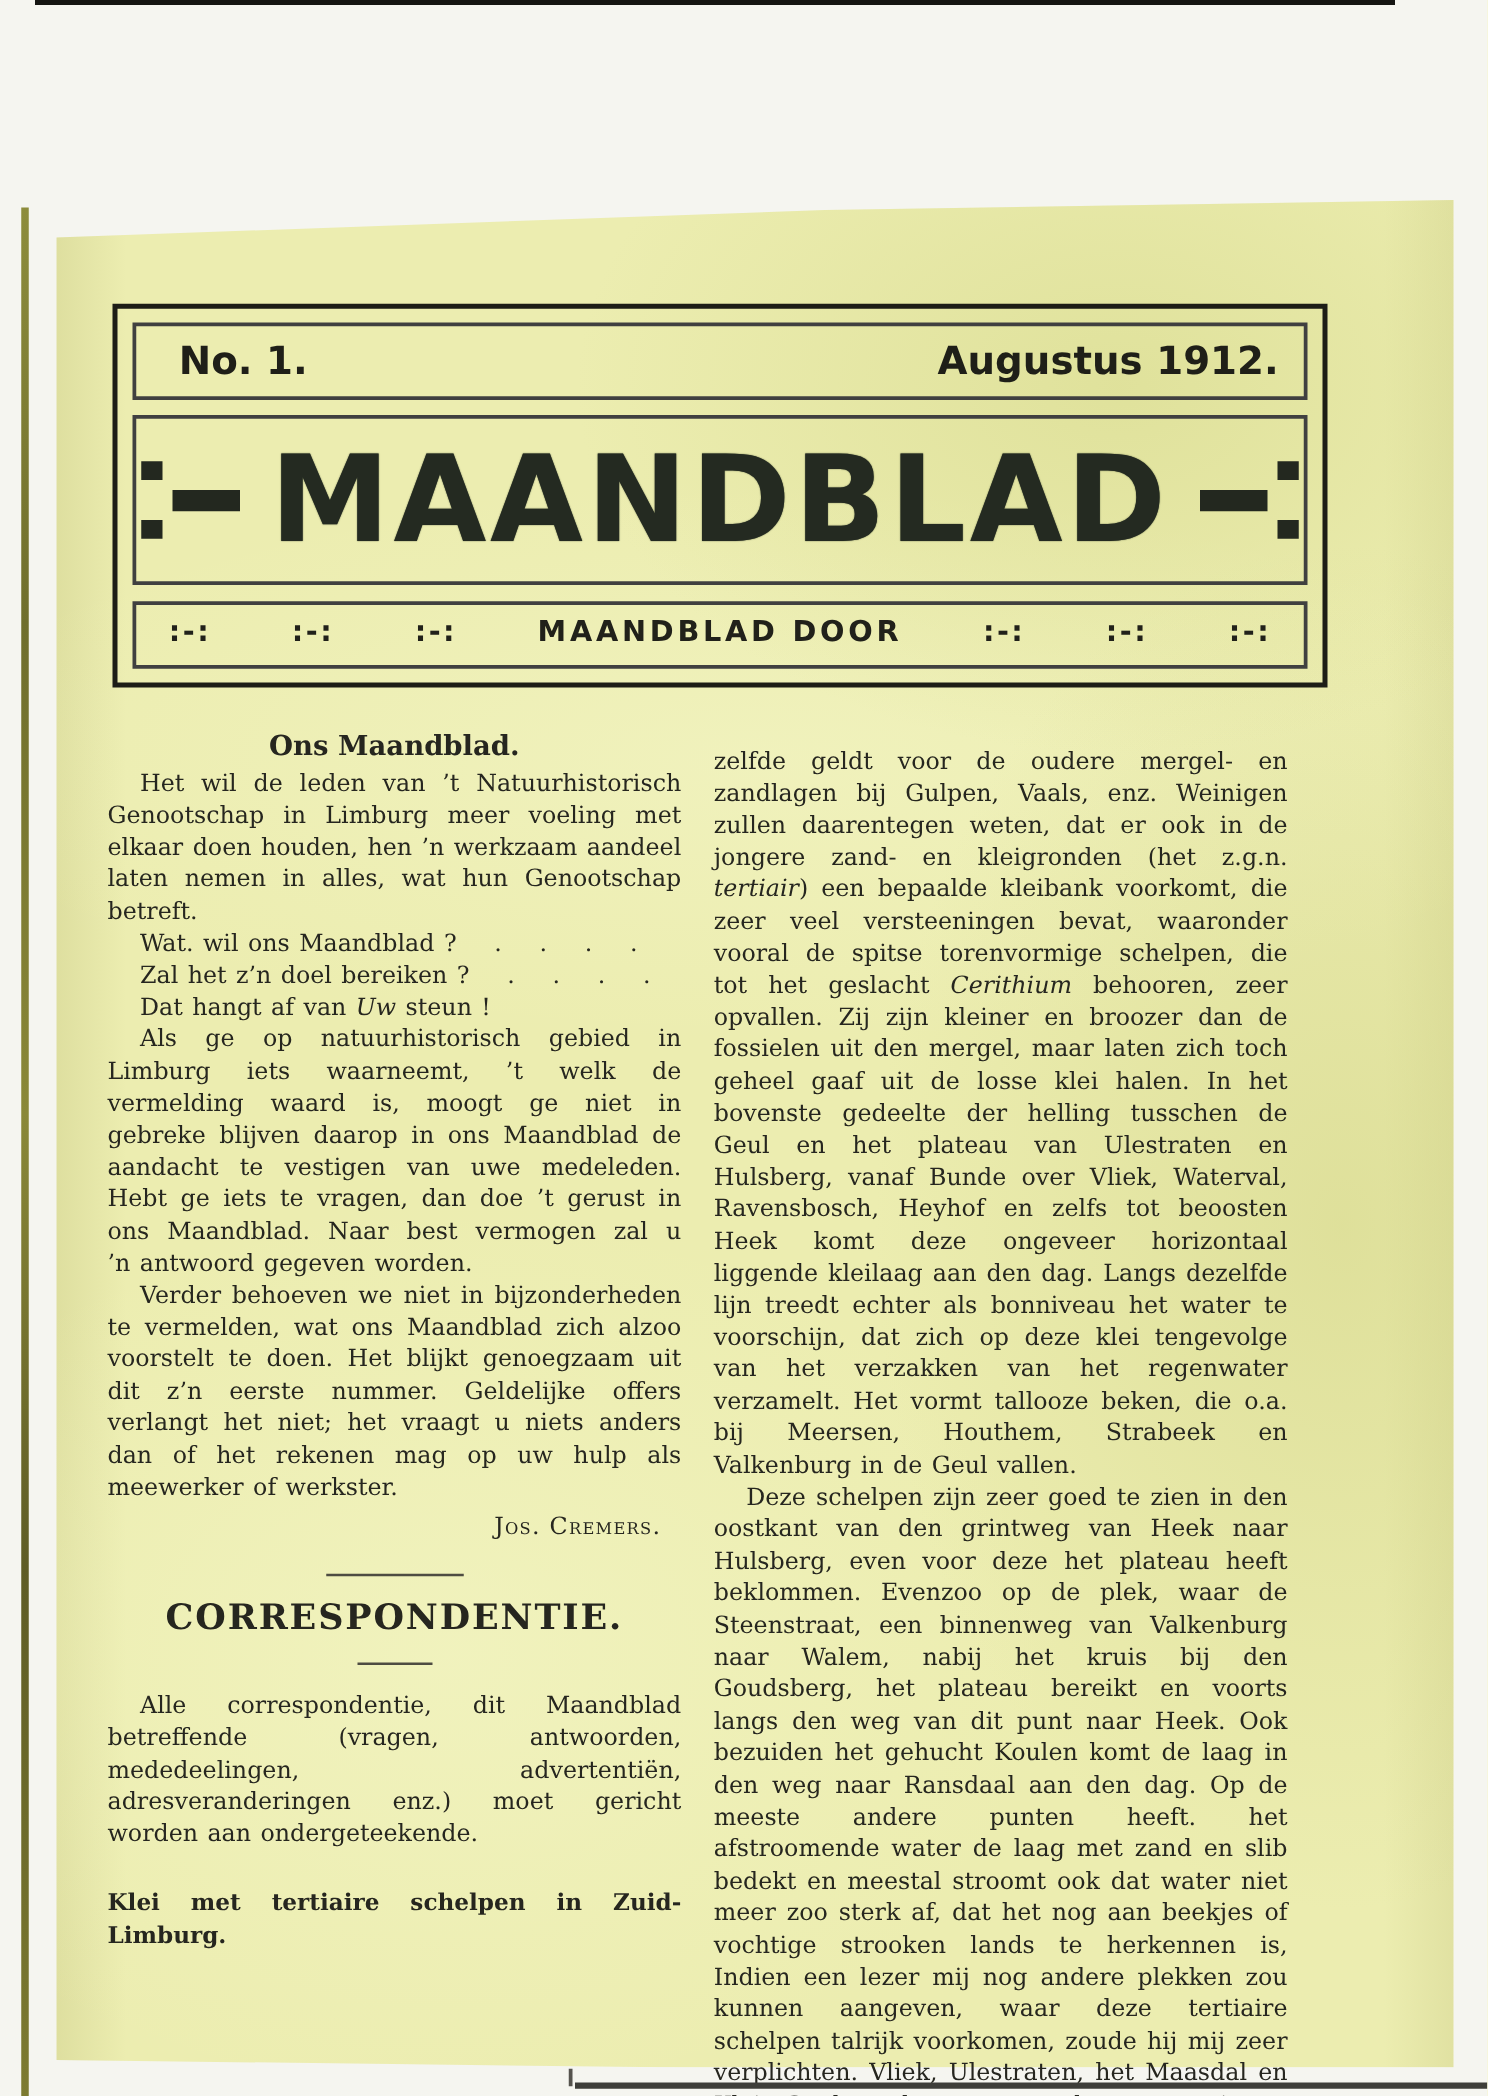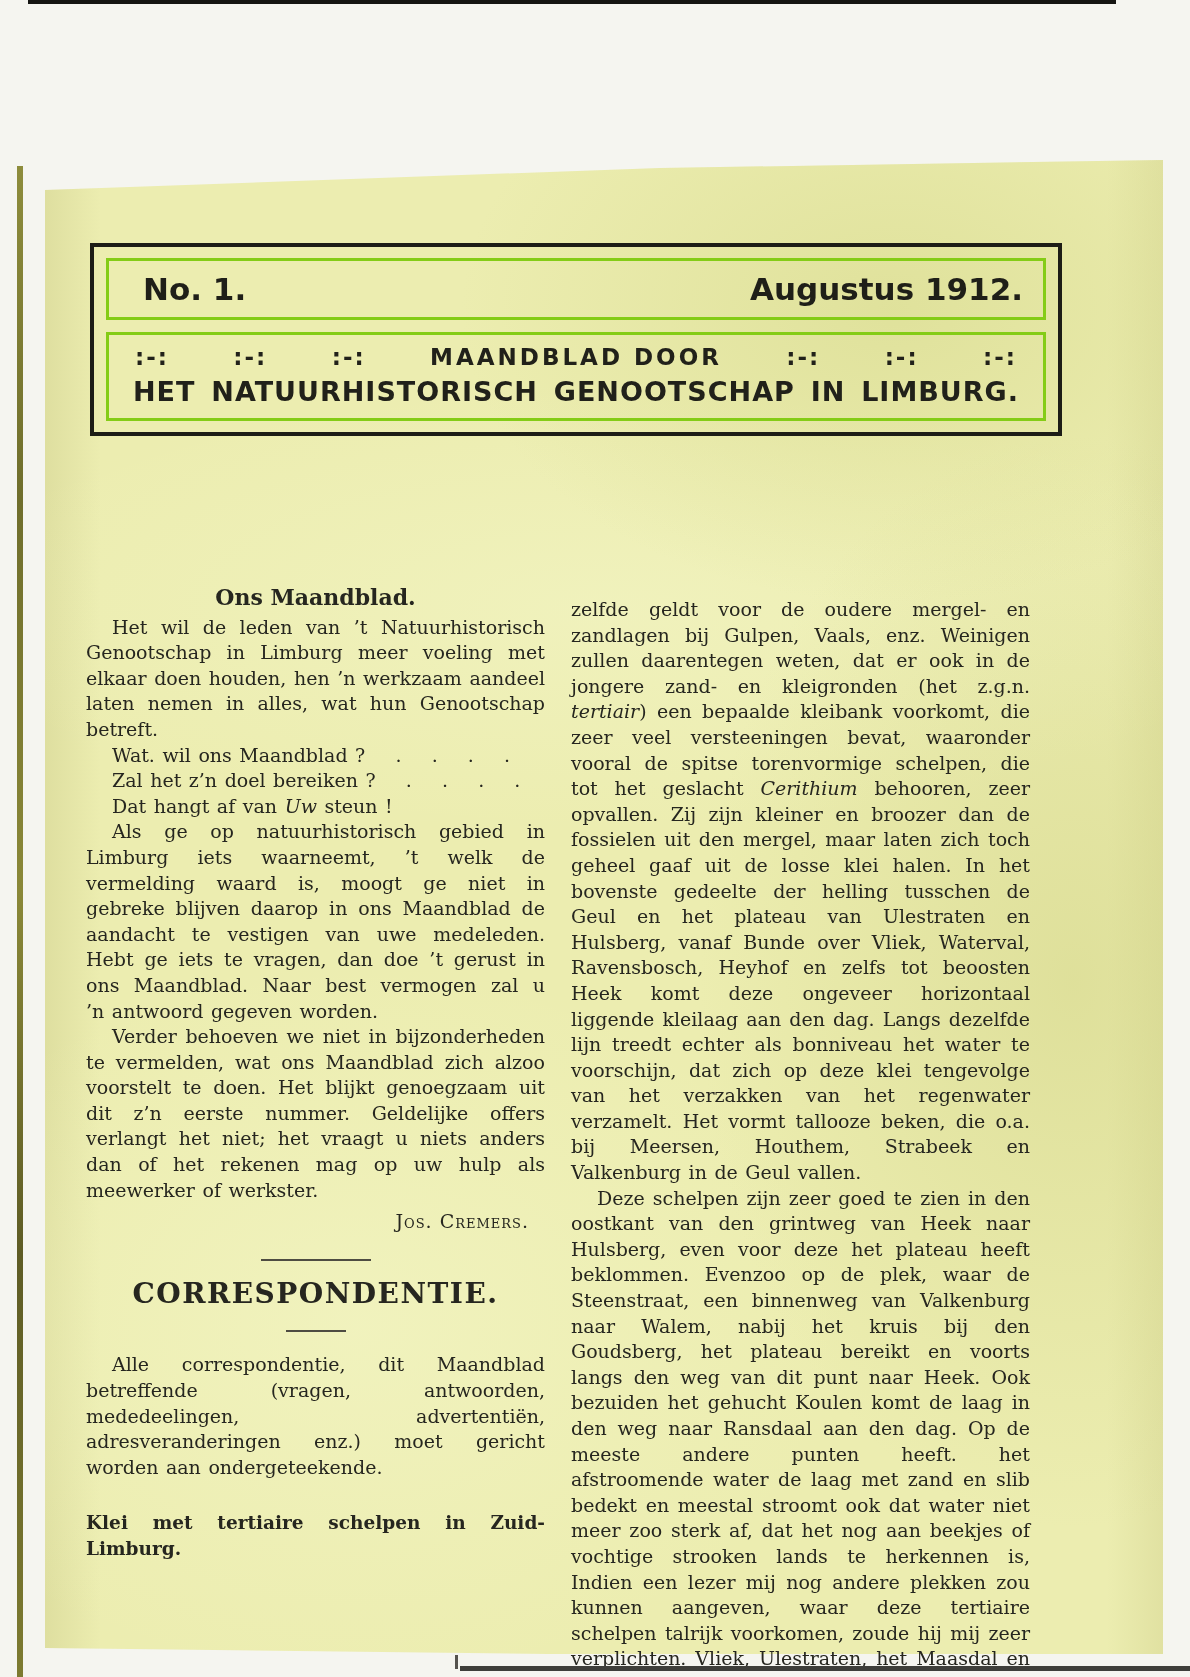--- a/index.html
+++ b/index.html
@@ -16,21 +16,21 @@
       background-color:#ecedb0;
       background-image:
         radial-gradient(ellipse 620px 420px at 76% 10%, rgba(213,216,138,.55), transparent 70%),
         radial-gradient(ellipse 520px 760px at 92% 55%, rgba(206,208,128,.45), transparent 72%),
         radial-gradient(ellipse 700px 520px at 28% 78%, rgba(243,245,196,.65), transparent 70%),
         radial-gradient(ellipse 900px 300px at 50% 30%, rgba(244,246,200,.5), transparent 75%),
         linear-gradient(90deg, rgba(186,186,116,.28), transparent 5%, transparent 95%, rgba(198,198,128,.3));
       clip-path:polygon(0 30px,55% 8px,100% 0,100% 100%,45% 100%,0 calc(100% - 6px));}
   
   .masthead{position:absolute;left:90px;top:243px;width:940px;border:4px solid #1d1d16;padding:11px 12px;}
-  .mh-box{border:3px solid #84cc16;}
+  .mh-box{border:3px solid #404040;}
   .mh-issue{height:56px;display:flex;justify-content:space-between;align-items:center;
       padding:0 20px 0 34px;margin-bottom:12px;
       font-family:"DejaVu Sans","Liberation Sans",sans-serif;font-weight:700;font-size:31px;color:#1f1f18;}
   .mh-title{height:130px;display:flex;align-items:center;justify-content:center;margin-bottom:13px;}
   .title{font-family:"DejaVu Sans","Liberation Sans",sans-serif;font-weight:700;font-size:96px;
       letter-spacing:3px;margin:0 16px;color:#242a21;text-shadow:0 0 1px rgba(25,35,22,.9);}
   .orn{display:flex;align-items:center;}
   .orn-colon{display:inline-flex;flex-direction:column;gap:32px;}
   .sq{display:block;width:17px;height:15px;background:#23281f;}
   .orn-dash{display:inline-block;width:54px;height:17px;background:#23281f;margin:0 8px;}
@@ -64,31 +64,47 @@
 <div class="stage">
   <div class="top-line"></div>
   <div class="left-streak"></div>
   <div class="paper"></div>
 
   <div class="masthead">
     <div class="mh-box mh-issue">
       <span>No. 1.</span>
       <span>Augustus 1912.</span>
     </div>
+    <div class="mh-box mh-title">
+      <span class="orn">
+        <span class="orn-colon">
+            <i class="sq"></i>
+            <i class="sq"></i>
+          </span>
+          <span class="orn-dash"></span>
+      </span>
+      <h1 class="title">MAANDBLAD</h1>
+      <span class="orn">
+        <span class="orn-dash"></span>
+          <span class="orn-colon">
+            <i class="sq"></i>
+            <i class="sq"></i>
+          </span>
+      </span>
+    </div>
     <div class="mh-box mh-pub">
       <div class="pub-line1">
         <span class="orn-txt">:-:</span>
         <span class="orn-txt">:-:</span>
         <span class="orn-txt">:-:</span>
         <span class="pub-door">MAANDBLAD DOOR</span>
         <span class="orn-txt">:-:</span>
         <span class="orn-txt">:-:</span>
         <span class="orn-txt">:-:</span>
       </div>
-      <div class="pub-line2">HET NATUURHISTORISCH GENOOTSCHAP IN LIMBURG.</div>
     </div>
   </div>
 
   <div class="columns">
     <div class="col col-left" id="col-left">
         <div class="col-heading">Ons Maandblad.</div>
         <p class="body-para">Het wil de leden van ’t&nbsp;Natuurhistorisch Genootschap in Limburg meer voeling met elkaar doen houden, hen ’n werkzaam aandeel laten nemen in alles, wat hun Genootschap betreft.</p>
         <p class="body-para">Wat. wil ons Maandblad ?&nbsp;&nbsp;&nbsp;&nbsp;.&nbsp;&nbsp;&nbsp;&nbsp;.&nbsp;&nbsp;&nbsp;&nbsp;.&nbsp;&nbsp;&nbsp;&nbsp;.</p>
         <p class="body-para">Zal het z’n doel bereiken ?&nbsp;&nbsp;&nbsp;&nbsp;.&nbsp;&nbsp;&nbsp;&nbsp;.&nbsp;&nbsp;&nbsp;&nbsp;.&nbsp;&nbsp;&nbsp;&nbsp;.</p>
         <p class="body-para">Dat hangt af van <i>Uw</i> steun&nbsp;!</p>

